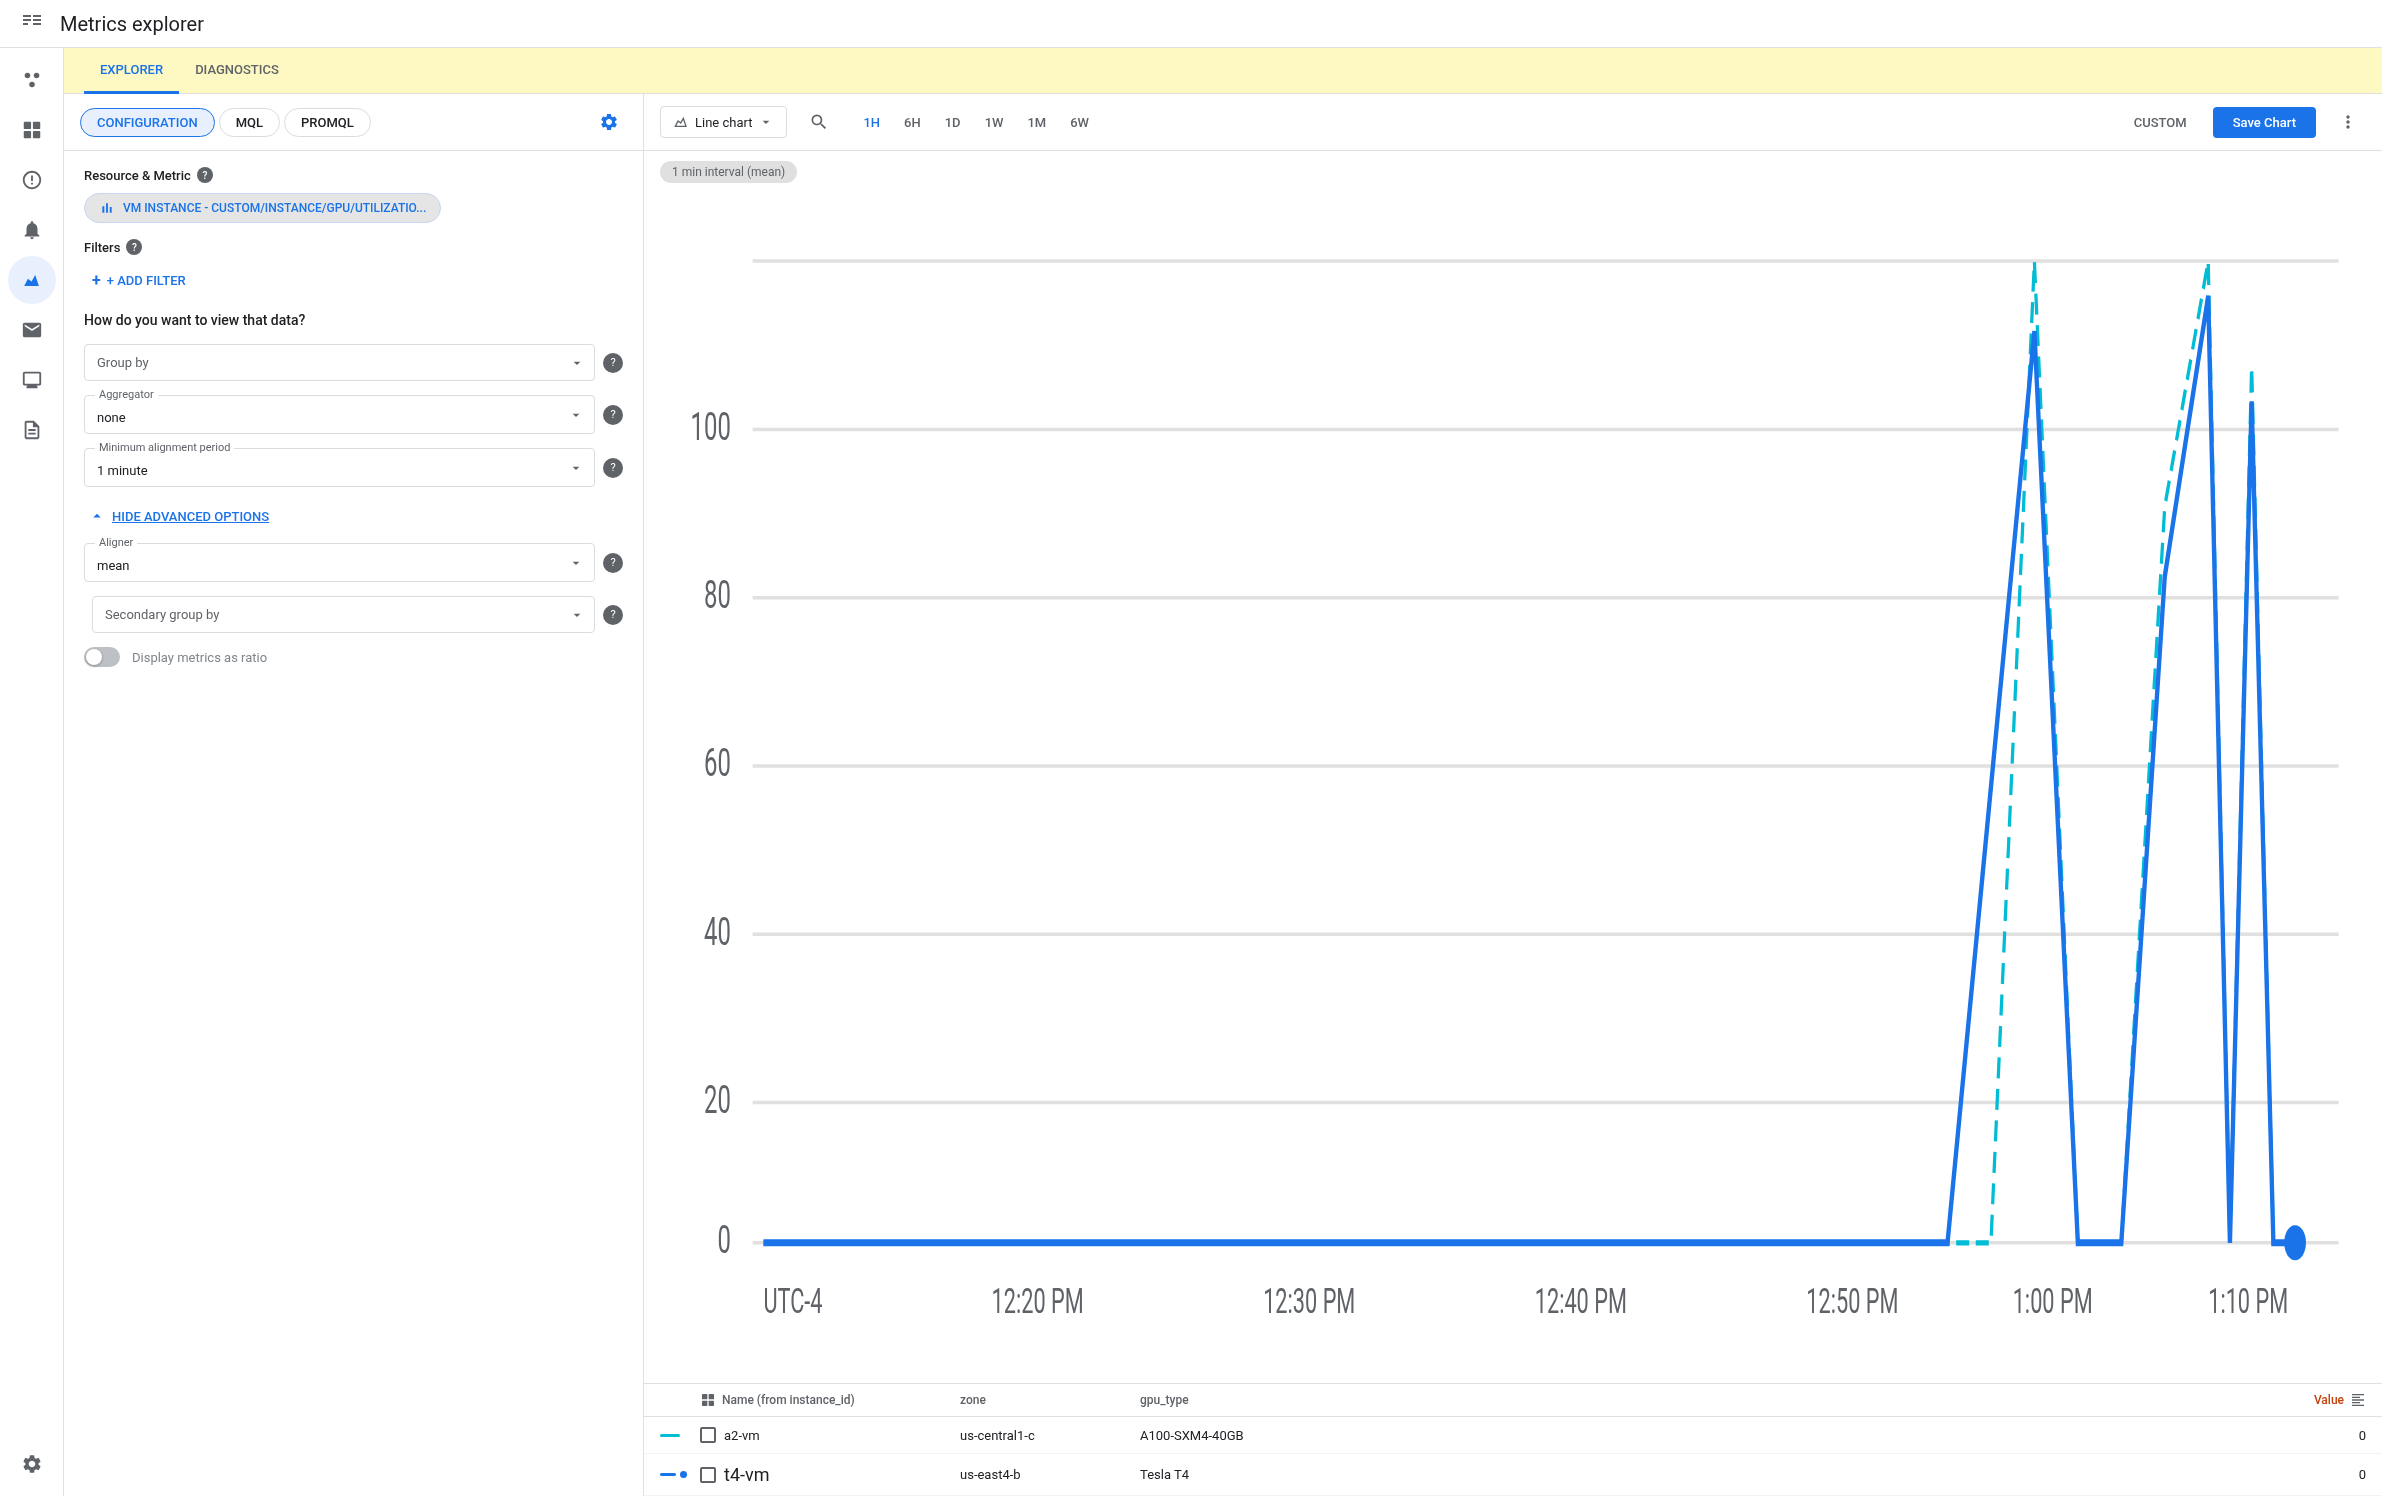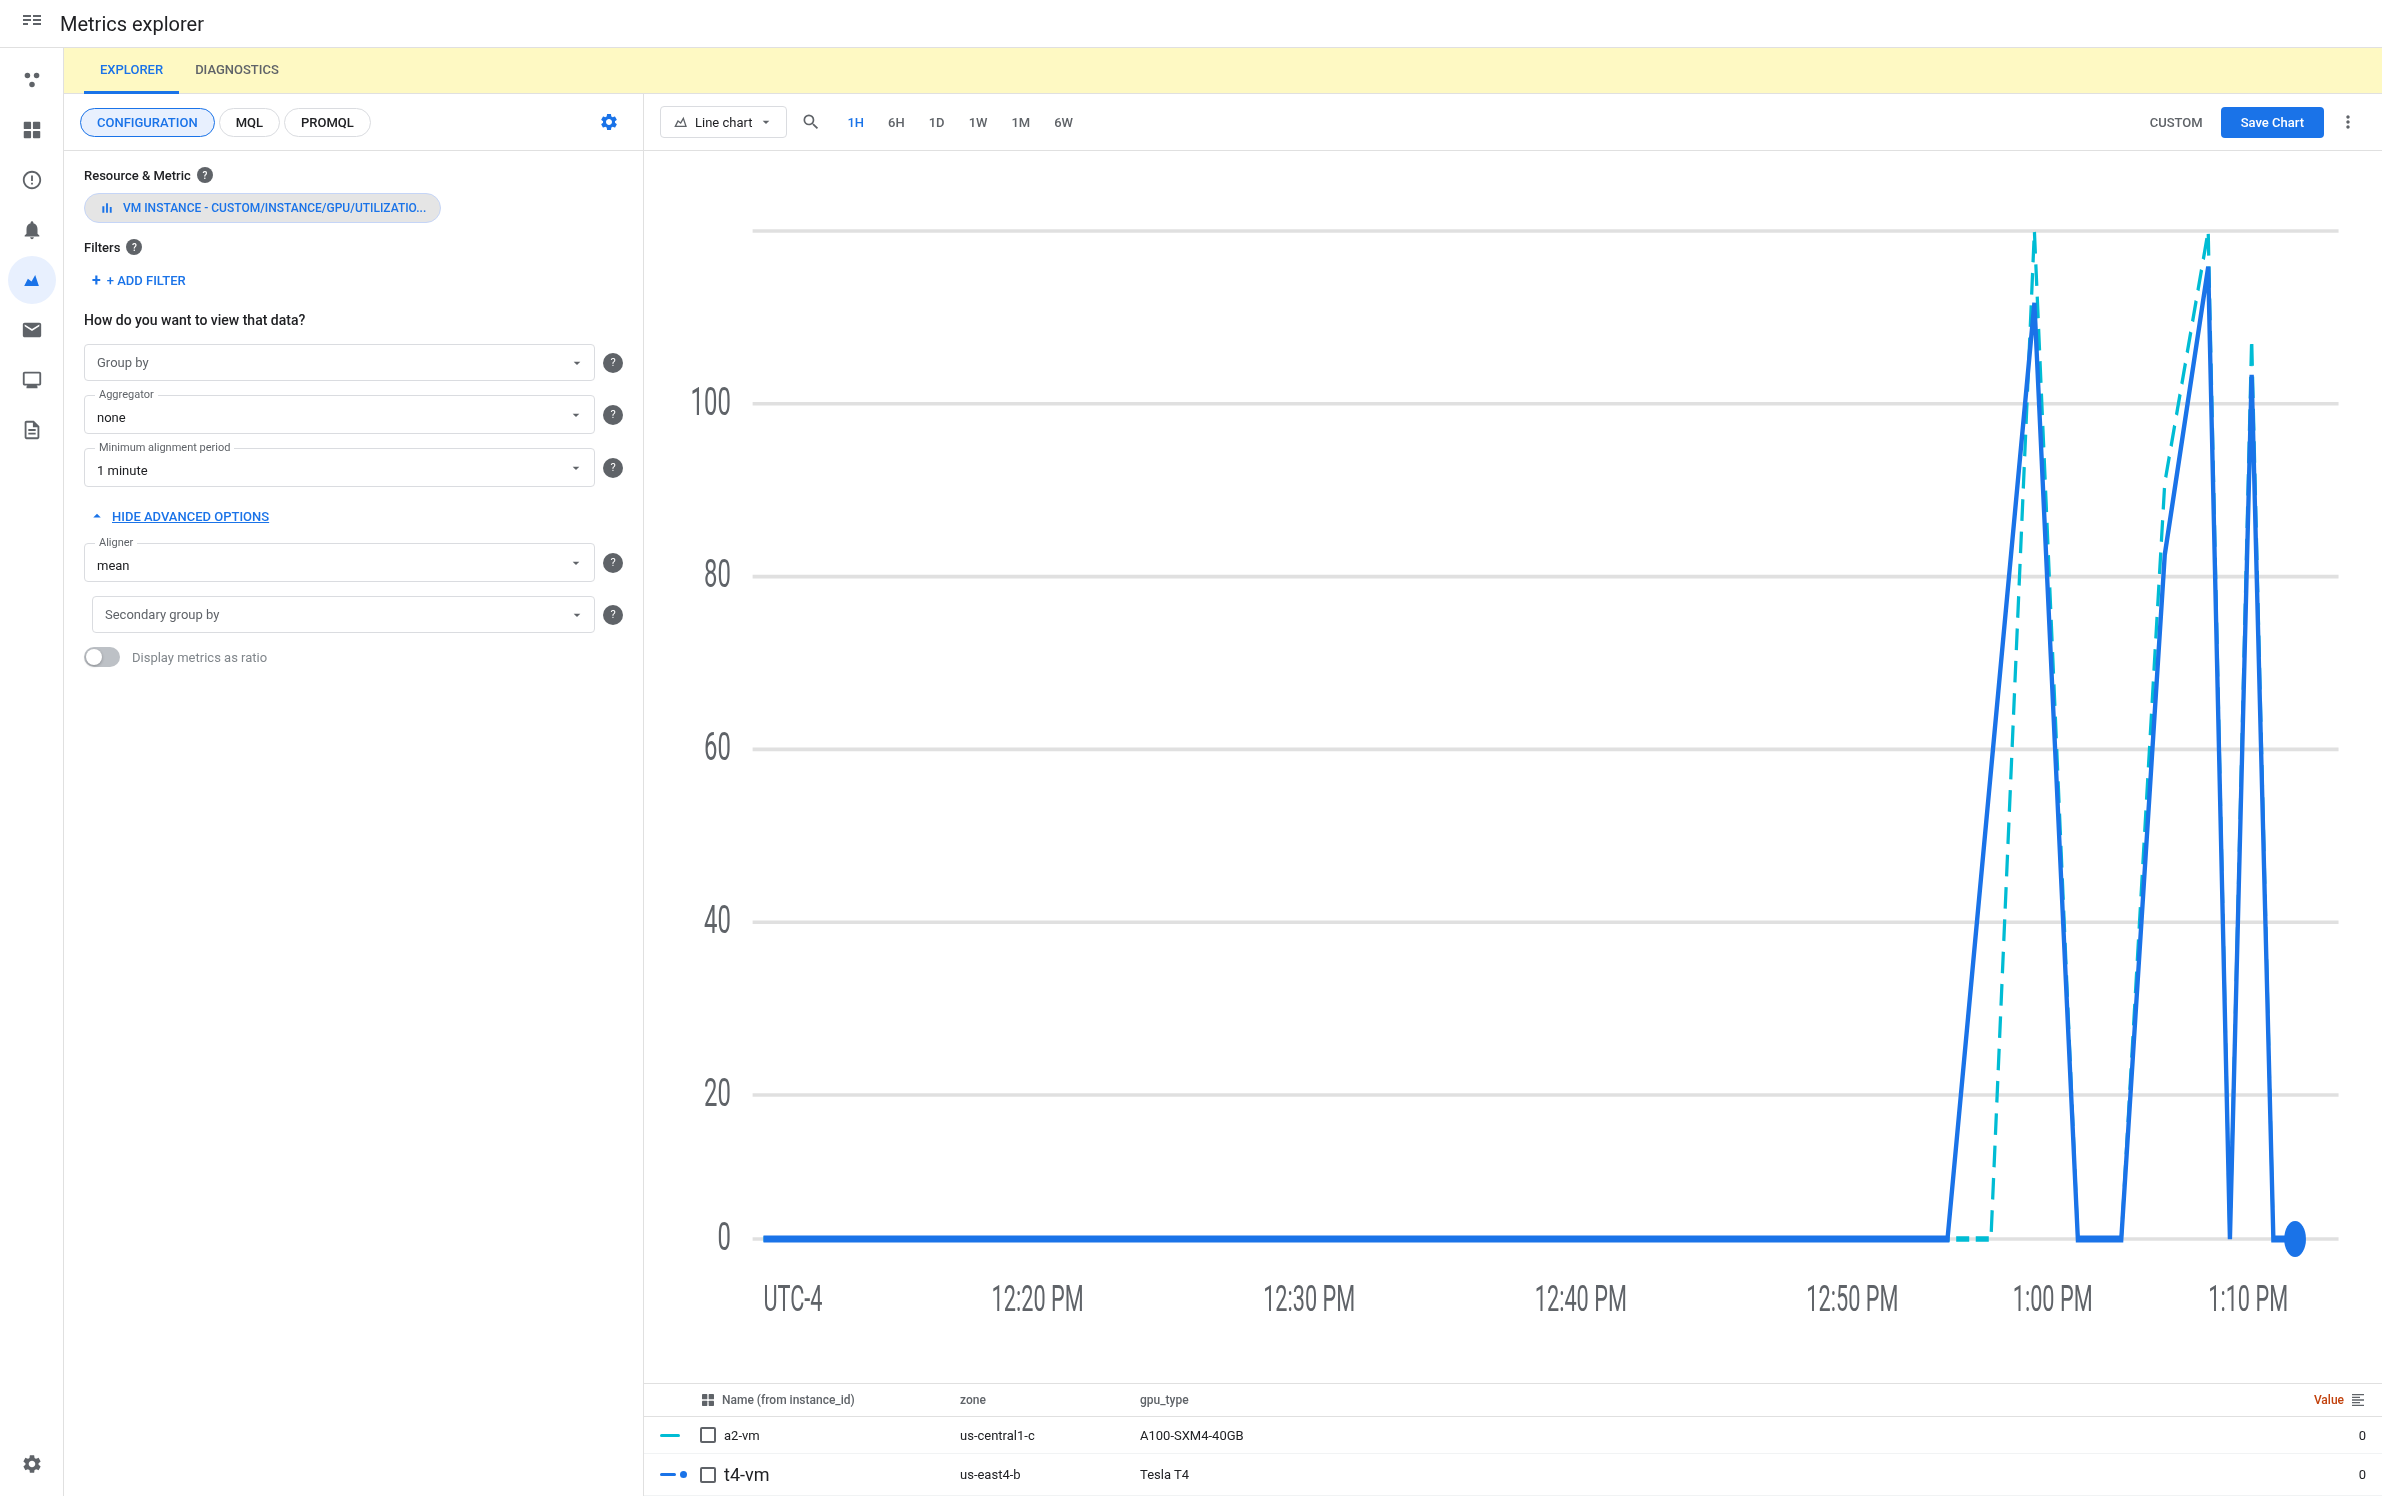--- a/index.html
+++ b/index.html
@@ -210,21 +210,21 @@
               <div style="width:16px;height:16px;background:#fff;border-radius:50%;position:absolute;top:2px;left:2px;box-shadow:0 1px 3px rgba(0,0,0,0.3);"></div>
             </div>
             <span style="font-size:13px;color:#80868b;">Display metrics as ratio</span>
           </div>
 
         </div>
       </div>
 
       <div style="flex:1; background:#fff; display:flex; flex-direction:column; overflow:hidden;">
 
-        <div style="display:flex;align-items:center;padding:10px 16px;border-bottom:1px solid #e0e0e0;gap:6px;flex-shrink:0;">
+        <div style="display:flex;align-items:center;padding:10px 16px;border-bottom:1px solid #e0e0e0;gap:14px;flex-shrink:0;">
           <button style="display:flex;align-items:center;gap:6px;border:1px solid #dadce0;border-radius:4px;padding:7px 12px;cursor:pointer;font-size:13px;background:#fff;color:#202124;">
             <svg width="16" height="16" viewBox="0 0 24 24" fill="#5f6368">
                 <path d="M3.5 18.5l4-8 4 3 4-7 4 12H3.5z" stroke="#5f6368" fill="none" stroke-width="2"></path>
               </svg>
             <span>Line chart</span>
             <svg width="16" height="16" viewBox="0 0 24 24" fill="#5f6368">
                 <path d="M7 10l5 5 5-5z"></path>
               </svg>
           </button>
 
@@ -267,20 +267,25 @@
 
           <button style="width:36px;height:36px;border:none;background:none;cursor:pointer;color:#5f6368;display:flex;align-items:center;justify-content:center;border-radius:50%;">
             <svg width="20" height="20" viewBox="0 0 24 24" fill="#5f6368">
                 <path d="M12 8c1.1 0 2-.9 2-2s-.9-2-2-2-2 .9-2 2 .9 2 2 2zm0 2c-1.1 0-2 .9-2 2s.9 2 2 2 2-.9 2-2-.9-2-2-2zm0 6c-1.1 0-2 .9-2 2s.9 2 2 2 2-.9 2-2-.9-2-2-2z"></path>
               </svg>
           </button>
         </div>
 
         <div style="flex:1;display:flex;flex-direction:column;overflow:hidden;min-height:0;">
 
+          <div style="padding:10px 16px 0;">
+            <div style="display:inline-flex;align-items:center;background:#e0e0e0;border-radius:12px;padding:4px 12px;font-size:12px;color:#5f6368;">
+              <span>1 min interval (mean)</span>
+            </div>
+          </div>
 
           <div style="flex:1;position:relative;margin:8px 0 0;overflow:hidden;min-height:200px;">
             <svg width="100%" height="100%" viewBox="0 0 800 340" preserveAspectRatio="none" style="display:block;">
 
               <line x1="50" y1="20" x2="780" y2="20" stroke="#e0e0e0" stroke-width="1"></line>
               <line x1="50" y1="68" x2="780" y2="68" stroke="#e0e0e0" stroke-width="1"></line>
               <line x1="50" y1="116" x2="780" y2="116" stroke="#e0e0e0" stroke-width="1"></line>
               <line x1="50" y1="164" x2="780" y2="164" stroke="#e0e0e0" stroke-width="1"></line>
               <line x1="50" y1="212" x2="780" y2="212" stroke="#e0e0e0" stroke-width="1"></line>
               <line x1="50" y1="260" x2="780" y2="260" stroke="#e0e0e0" stroke-width="1"></line>

